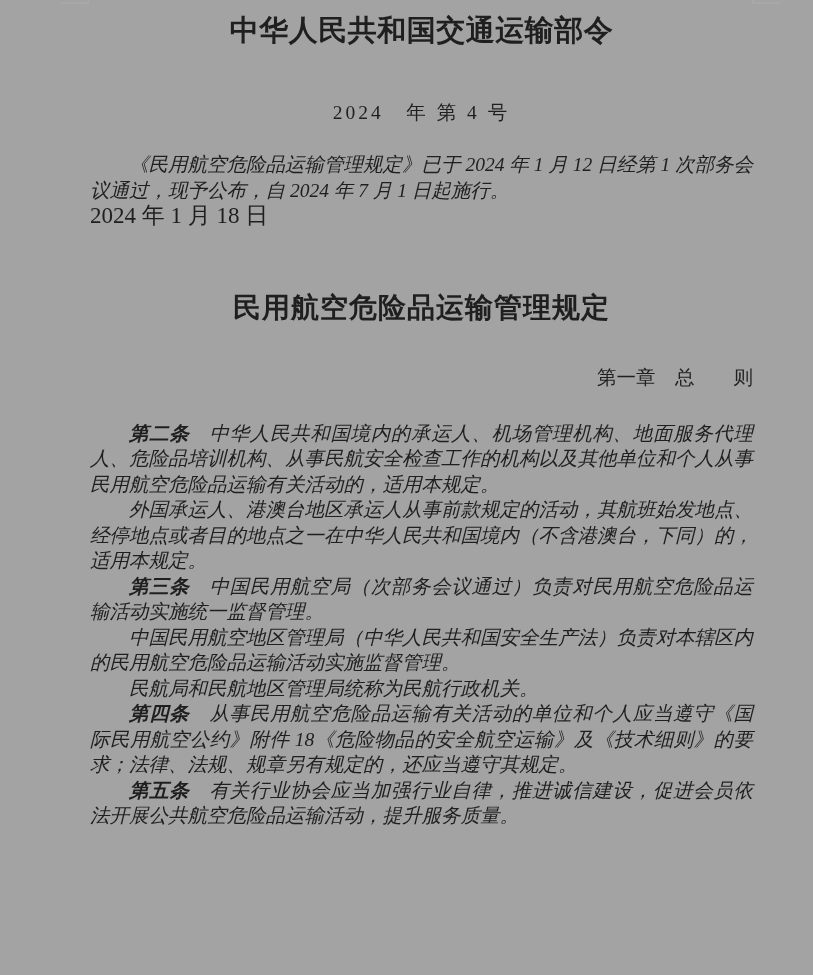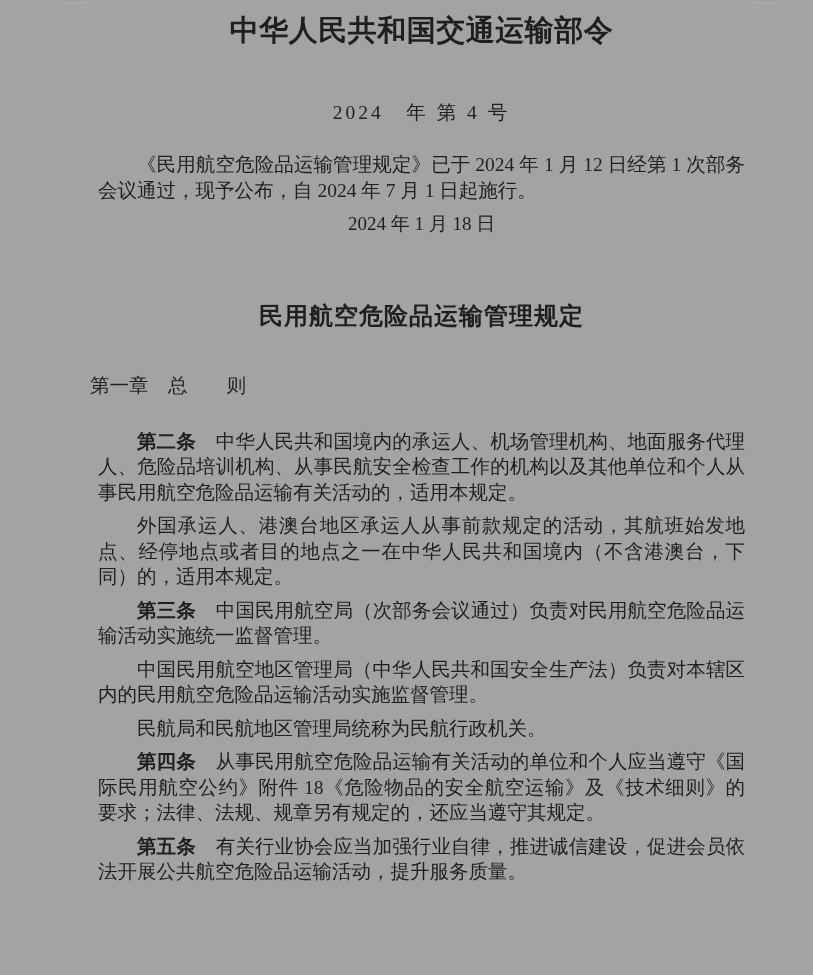--- a/index.html
+++ b/index.html
@@ -34,50 +34,51 @@
   .order-no{
     margin-top:54px;
     font-size:19.5px;line-height:24px;
     text-align:center;
     letter-spacing:3px;
   }
   .para{
     font-size:19.5px;line-height:25.5px;
     text-align:justify;
     text-indent:2em;
-    margin:8px;
+    margin:0;
+    font-style:italic;
   }
   .intro{margin-top:27px;}
   .sig-line{
     margin-top:4px;
     font-size:19.5px;line-height:26px;
     text-align:right;
   }
   .wavy{
     text-decoration-line:underline;
     text-decoration-style:wavy;
     text-decoration-color:var(--squiggle);
     text-decoration-thickness:1.5px;
     text-underline-offset:4px;
   }
   .date-line{
-    font-size:19px;line-height:26px;
-    text-align:center;
+    font-size:23px;line-height:26px;
+    text-align:left;
   }
   .reg-title{
     margin:60px 0 0 0;
-    font-size:24px;line-height:38px;
+    font-size:28px;line-height:38px;
     font-weight:bold;
     text-align:center;
     letter-spacing:1px;
   }
   .chapter{
     margin-top:38px;
     font-size:19.5px;line-height:25.5px;
-    text-align:left;
+    text-align:right;
   }
   .body-block{margin-top:30px;}
   .lead{font-weight:bold;margin-right:20px;}
   .caret{
     display:inline-block;
     width:2px;height:21px;
     background:#111;
     margin-left:2px;
     vertical-align:-4px;
   }

